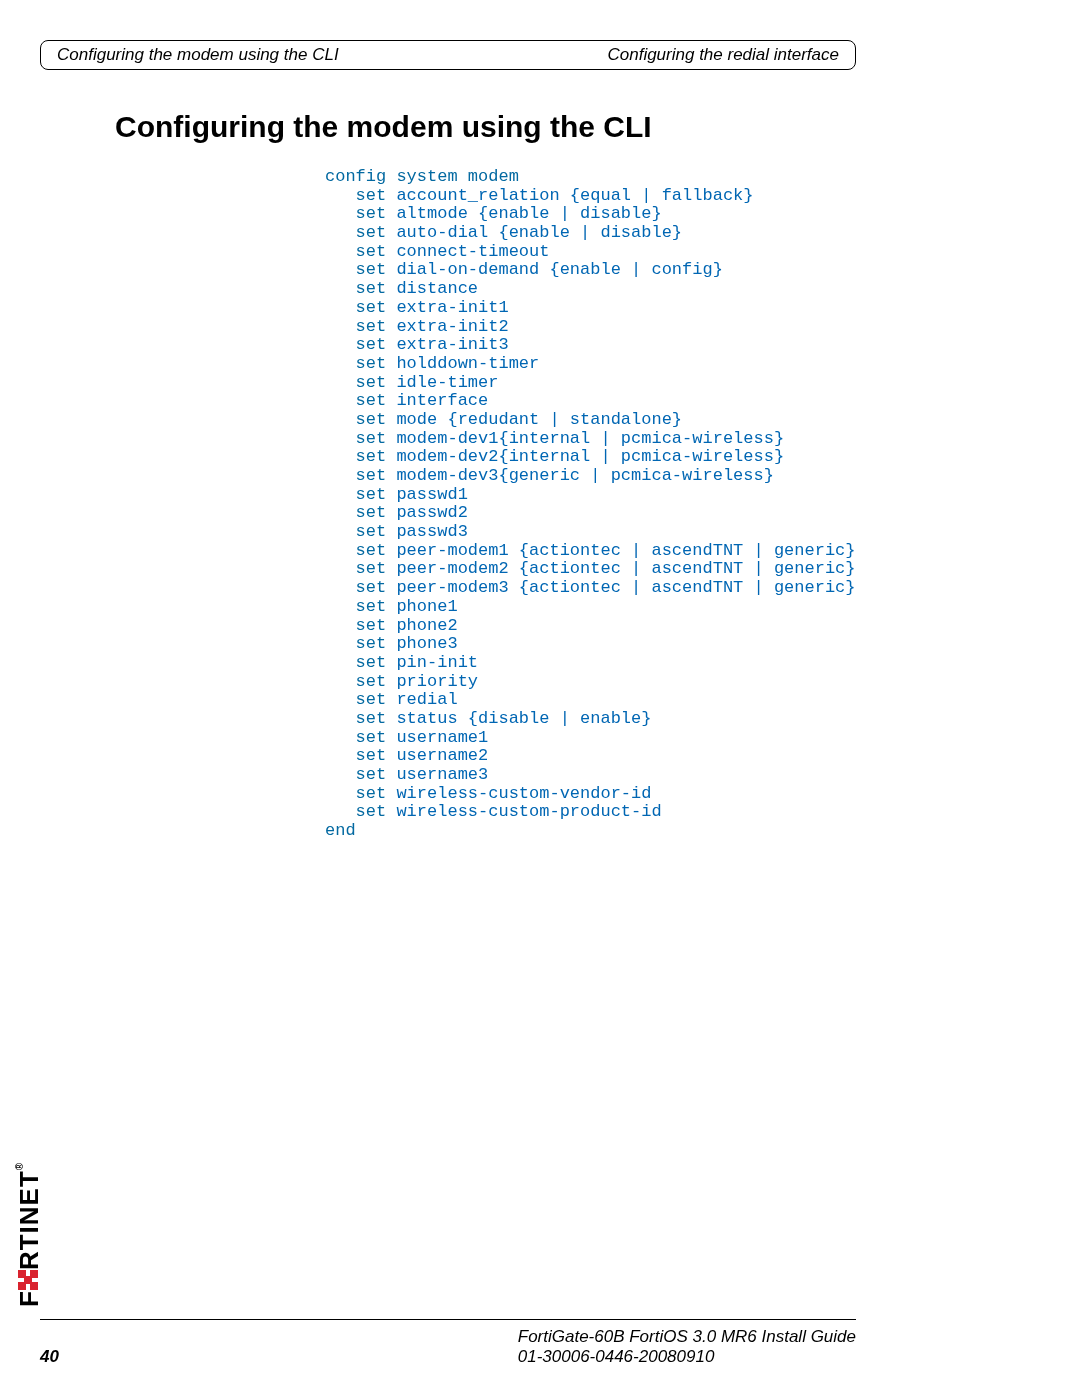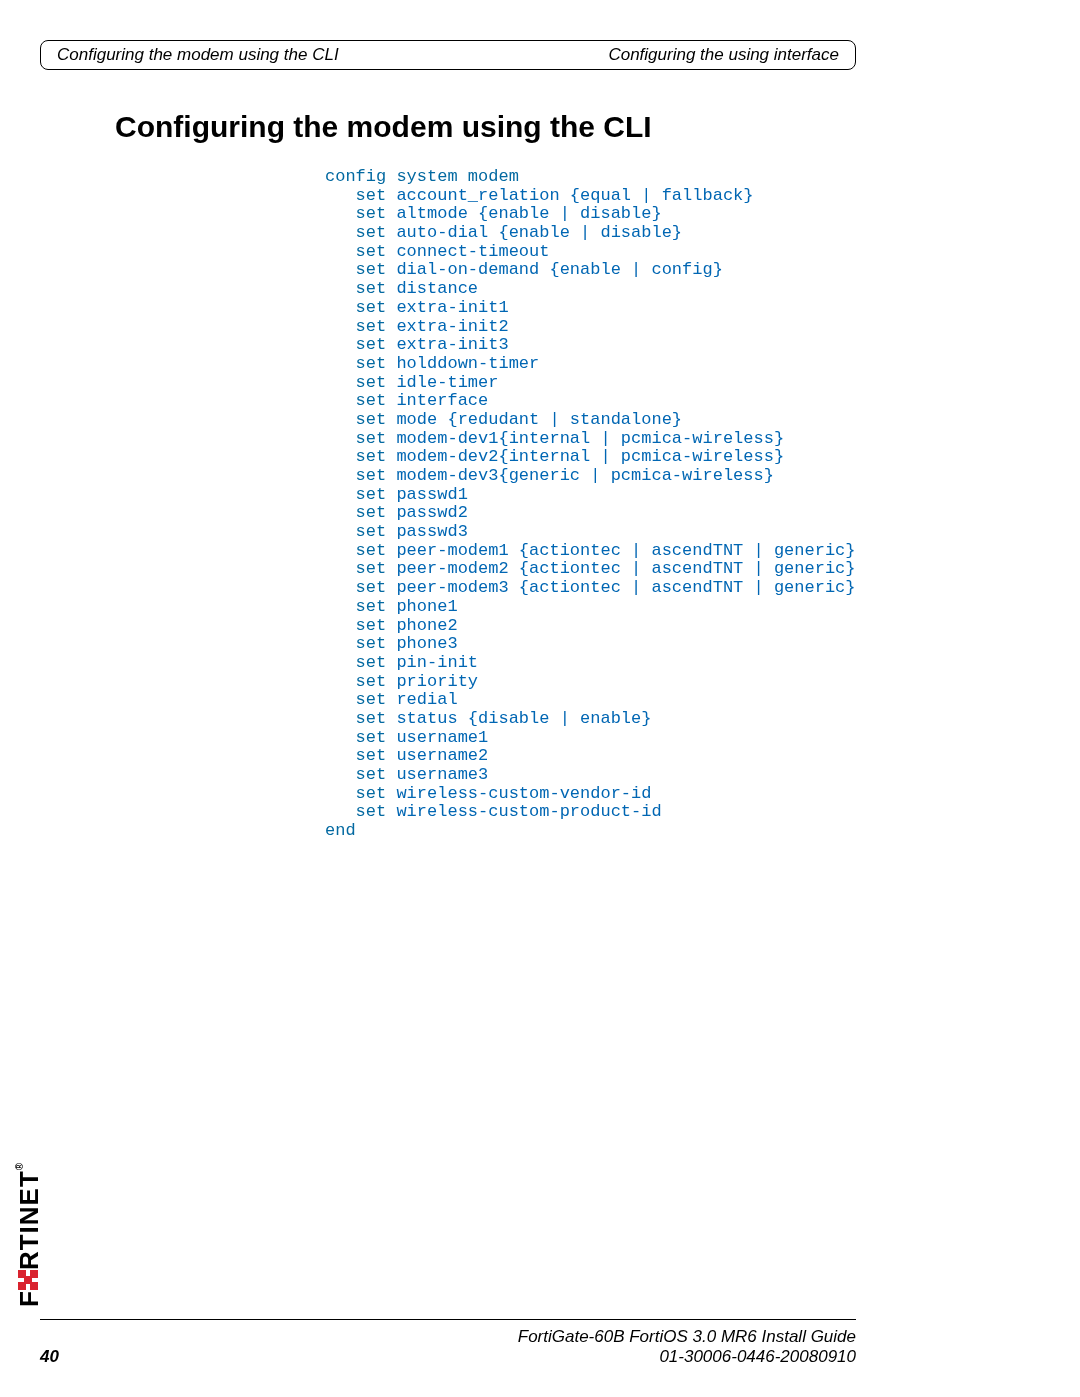--- a/index.html
+++ b/index.html
@@ -10,32 +10,32 @@
   h1{font-size:30px;font-weight:bold;margin:40px 0 24px 0}
   .intro{font-size:17px;margin:0 0 22px 210px}
   h2{font-size:20px;font-weight:bold;margin:0 0 10px 210px}
   pre{font-family:"Courier New",monospace;font-size:17px;line-height:1.1;margin:0 0 0 210px;white-space:pre}
   .k{color:#0369a1}
   .p{color:#0066b3}
   .footer{position:absolute;left:40px;right:40px;bottom:30px}
   .footer-rule{border-top:1px solid #000;height:1px;margin-bottom:6px}
   .footer-text{display:flex;justify-content:space-between;align-items:flex-end;font-style:italic;font-size:17px}
   .footer-pn{font-weight:bold}
-  .footer-right{text-align:right}
+  .footer-right{text-align:left}
   .brand{position:absolute;left:45px;bottom:90px;transform:rotate(-90deg);transform-origin:left bottom;font-weight:900;font-size:26px;letter-spacing:1px;font-family:Arial,Helvetica,sans-serif}
   .brand .sq{display:inline-block;vertical-align:baseline}
 </style>
 </head>
 <body>
 
 <div class="page">
 
   <div class="header-rule">
     <span class="header-left">Configuring the modem using the CLI</span>
-    <span class="header-right">Configuring the using interface</span>
+    <span class="header-right">Configuring the redial interface</span>
   </div>
 
   <div class="content">
     <h1>Configuring the modem using the CLI</h1>
     <pre id="code-block"><span class="k">config system modem</span>
    <span class="k">set </span><span class="p">account_relation {equal | fallback}</span>
    <span class="k">set </span><span class="p">altmode {enable | disable}</span>
    <span class="k">set </span><span class="p">auto-dial {enable | disable}</span>
    <span class="k">set </span><span class="p">connect-timeout <seconds></seconds></span>
    <span class="k">set </span><span class="p">dial-on-demand {enable | config}</span>

